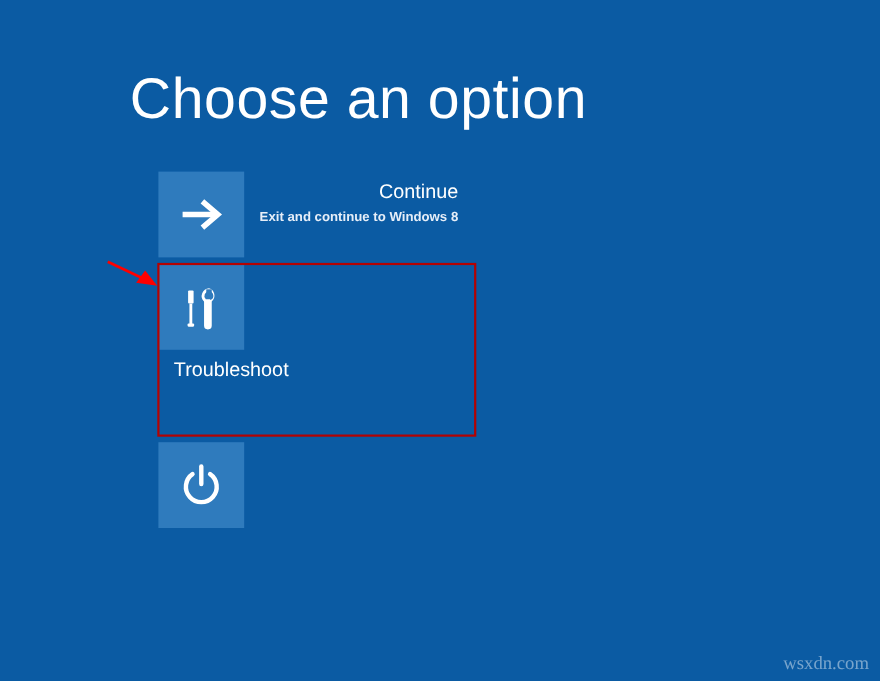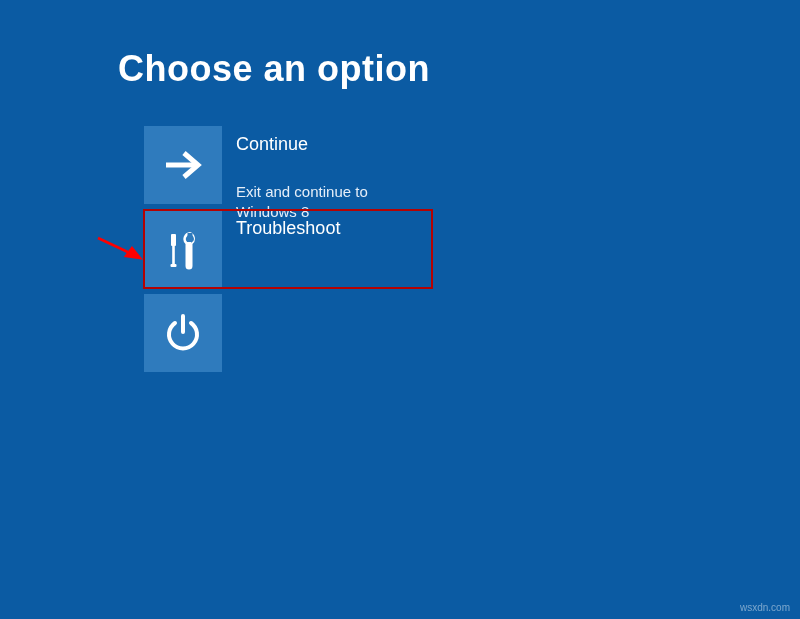--- a/index.html
+++ b/index.html
@@ -13,24 +13,25 @@
       background: #0b5ba3;
       font-family: "Segoe UI Light", "Segoe UI", Arial, sans-serif;
       color: #ffffff;
       overflow: hidden;
       position: relative;
     }
     .container {
       padding: 48px 0 0 118px;
     }
     .page-title {
-      font-size: 36px;
-      font-weight: 700;
+      font-size: 52px;
+      font-weight: 400;
       letter-spacing: 0.5px;
       margin-bottom: 36px;
+      margin-top: 12px;
     }
     .options {
       display: flex;
       flex-direction: column;
       gap: 6px;
       margin-left: 26px;
     }
     .option-tile {
       display: flex;
       align-items: flex-start;
@@ -51,45 +52,46 @@
       display: flex;
       flex-direction: column;
       justify-content: flex-start;
       height: 78px;
     }
     .option-title {
       font-size: 18px;
       font-weight: 400;
       line-height: 1.2;
       margin-bottom: 3px;
+      text-align: right;
     }
     .option-desc {
-      font-size: 15px;
-      font-weight: 400;
+      font-size: 12px;
+      font-weight: 700;
       line-height: 1.35;
       color: #e6eef8;
-      margin-top: 23px;
     }
     .highlighted {
       outline: 2px solid #b40202;
       outline-offset: -1px;
+      flex-direction: column;
     }
     .arrow-annotation {
       position: absolute;
       left: 94px;
       top: 232px;
       pointer-events: none;
     }
     .watermark {
       position: absolute;
       right: 10px;
       bottom: 6px;
-      font-size: 10px;
+      font-size: 17px;
       color: rgba(255,255,255,0.45);
-      font-family: Liberation Sans, sans-serif;
+      font-family: Liberation Serif, serif;
     }
     svg { display: block; }
   </style>
 </head>
 <body>
 
 <div class="container">
   <h1 class="page-title">Choose an option</h1>
 
   <div class="options">

